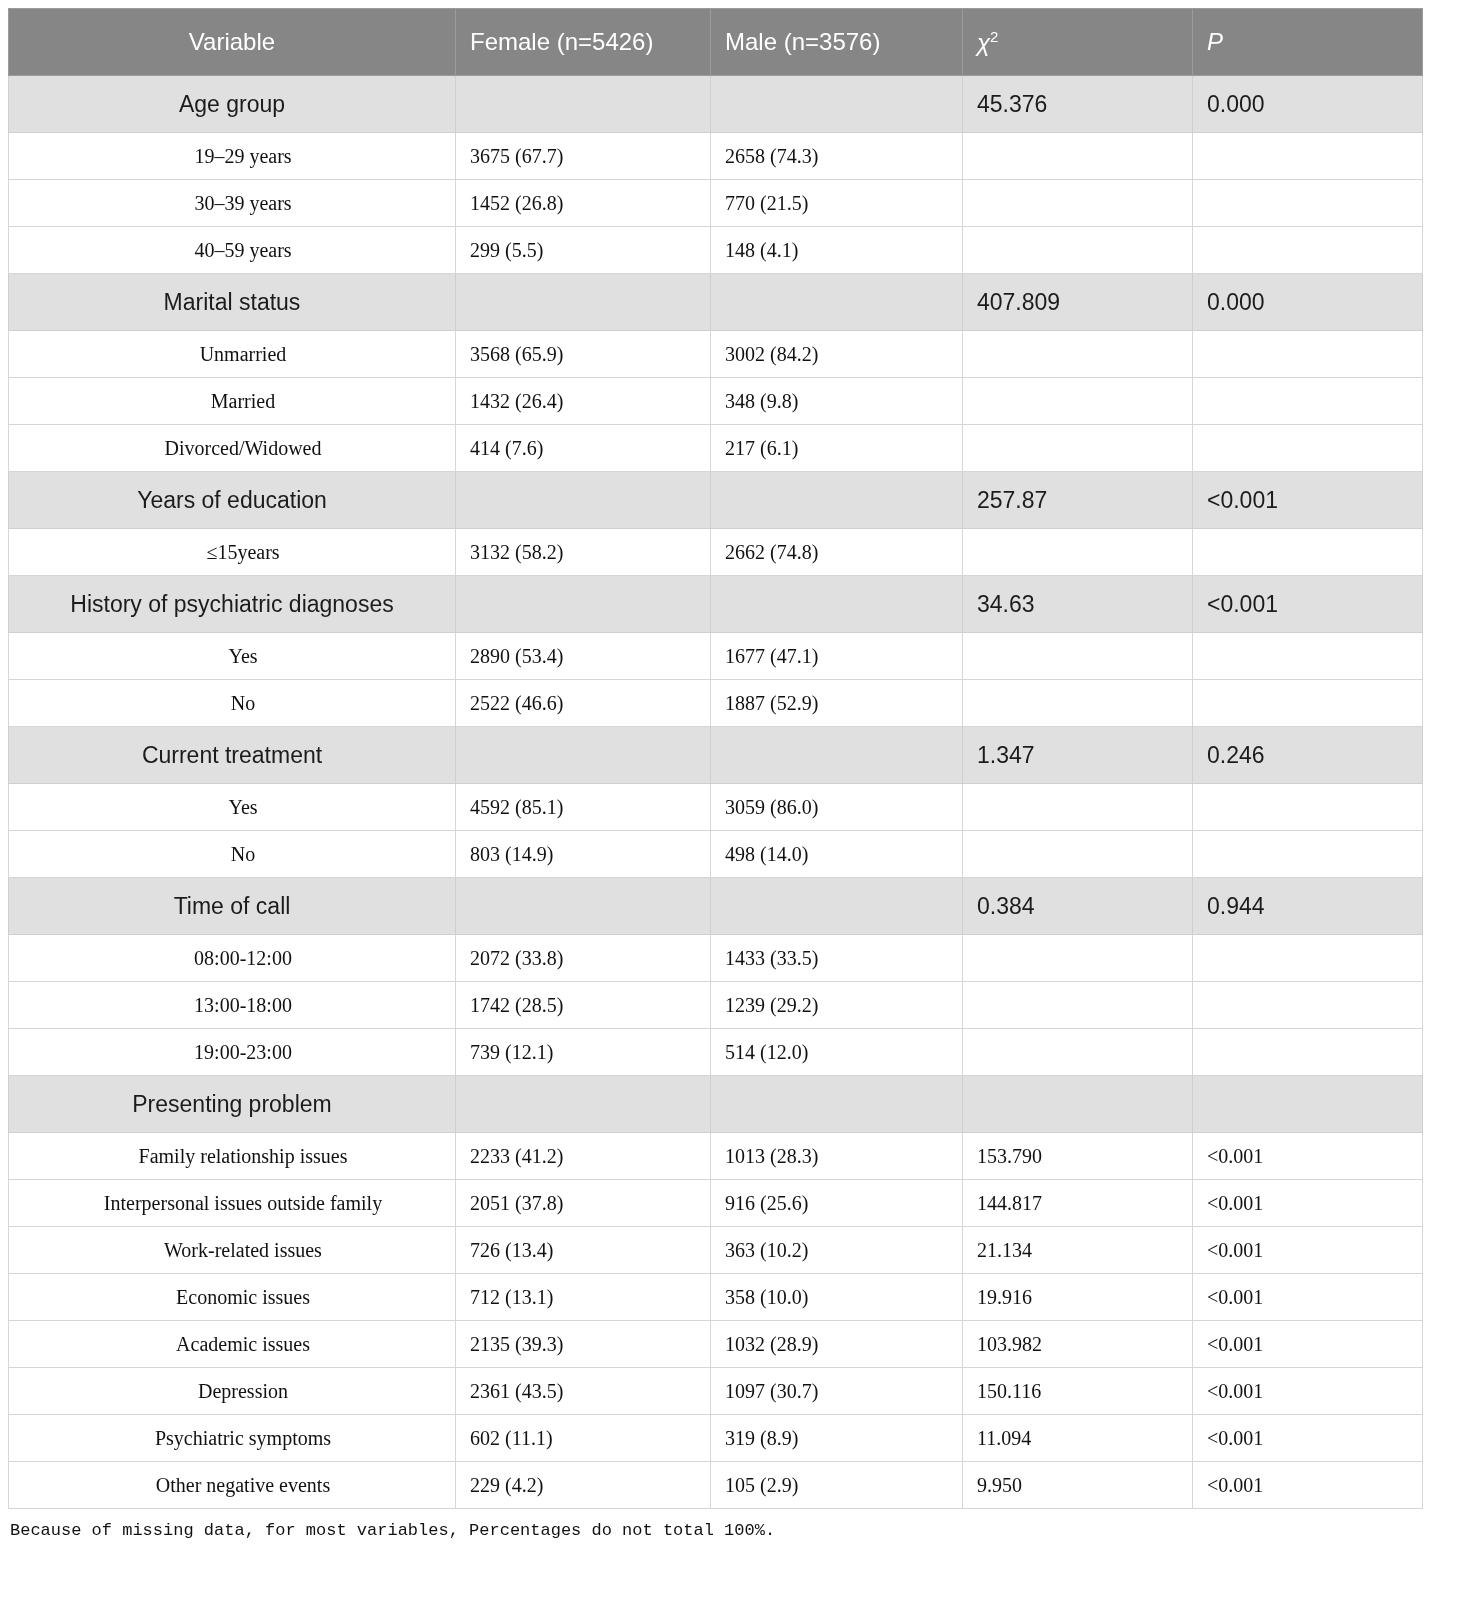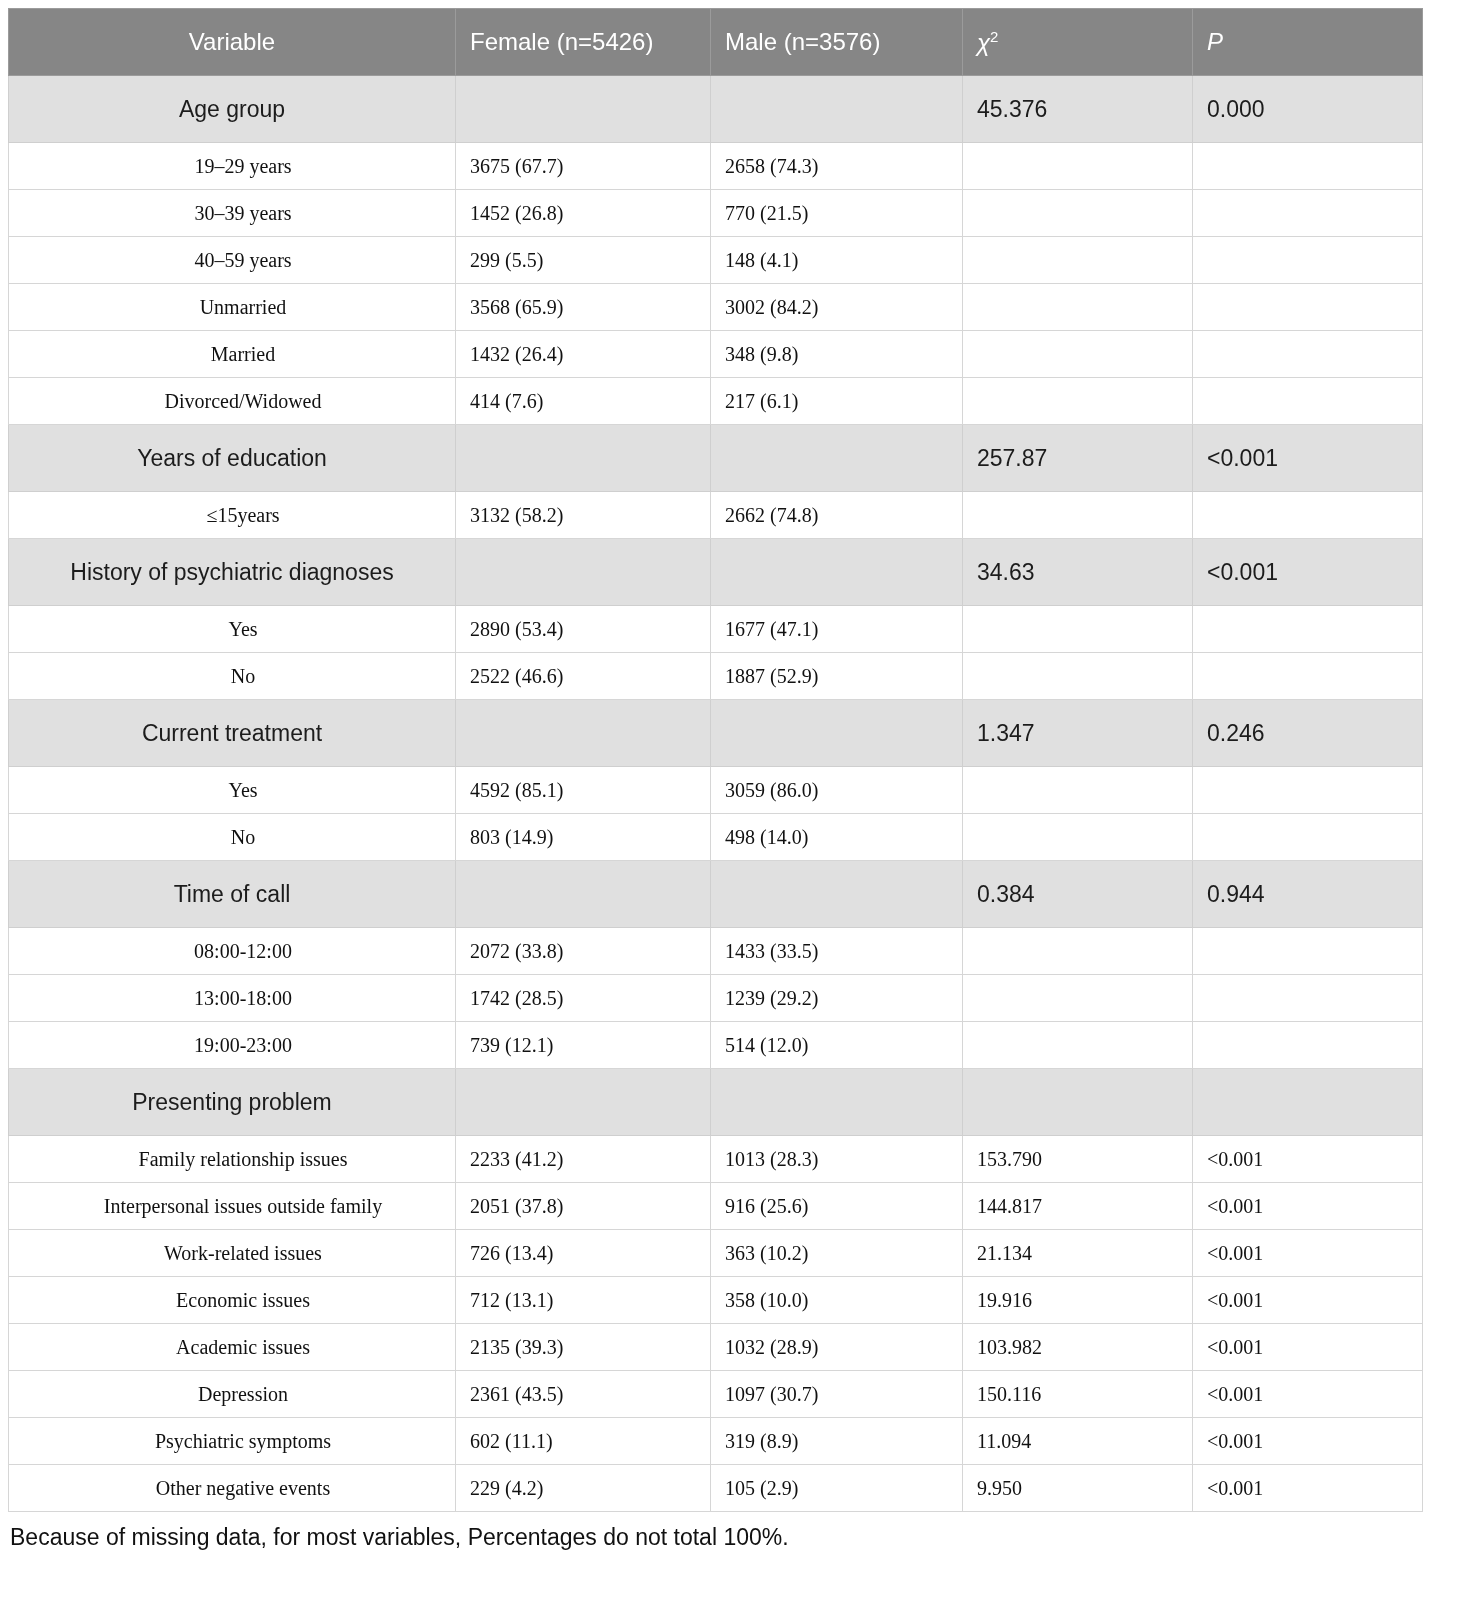--- a/index.html
+++ b/index.html
@@ -46,36 +46,36 @@
     border: 1px solid #d6d6d6;
     vertical-align: middle;
     padding: 0 14px;
     height: 47px;
   }
   tr.section-row td {
     background: var(--section-bg, #e0e0e0);
     font-family: "Liberation Sans", sans-serif;
     font-size: 23px;
     color: #1c1c1c;
-    height: 67px;
+    height: 57px;
     border-color: #cfcfcf;
   }
   tr.section-row td.col-variable { text-align: center; }
   tr.data-row td {
     background: #ffffff;
     font-family: "Liberation Serif", serif;
     font-size: 20px;
     color: #111111;
   }
   tr.data-row td.col-variable { text-align: center; padding-left: 36px; }
   td.col-female, td.col-male, td.col-chi, td.col-p { text-align: left; }
 
   .footnote {
-    font-family: Liberation Sans, sans-serif;
-    font-size: 23px;
+    font-family: Liberation Mono, monospace;
+    font-size: 17px;
     color: #111111;
     padding: 12px 2px 20px 2px;
     text-align: left;
   }
 </style>
 </head>
 <body>
 
 <div class="page">
   <table class="stats-table">
@@ -117,20 +117,27 @@
           <td class="col-chi"></td>
           <td class="col-p"></td>
         </tr>
         <tr class="data-row">
           <td class="col-variable">40–59 years</td>
           <td class="col-female">299 (5.5)</td>
           <td class="col-male">148 (4.1)</td>
           <td class="col-chi"></td>
           <td class="col-p"></td>
         </tr>
+        <tr class="section-row">
+          <td class="col-variable">Marital status</td>
+          <td class="col-female"></td>
+          <td class="col-male"></td>
+          <td class="col-chi">407.809</td>
+          <td class="col-p">0.000</td>
+        </tr>
         <tr class="data-row">
           <td class="col-variable">Unmarried</td>
           <td class="col-female">3568 (65.9)</td>
           <td class="col-male">3002 (84.2)</td>
           <td class="col-chi"></td>
           <td class="col-p"></td>
         </tr>
         <tr class="data-row">
           <td class="col-variable">Married</td>
           <td class="col-female">1432 (26.4)</td>

